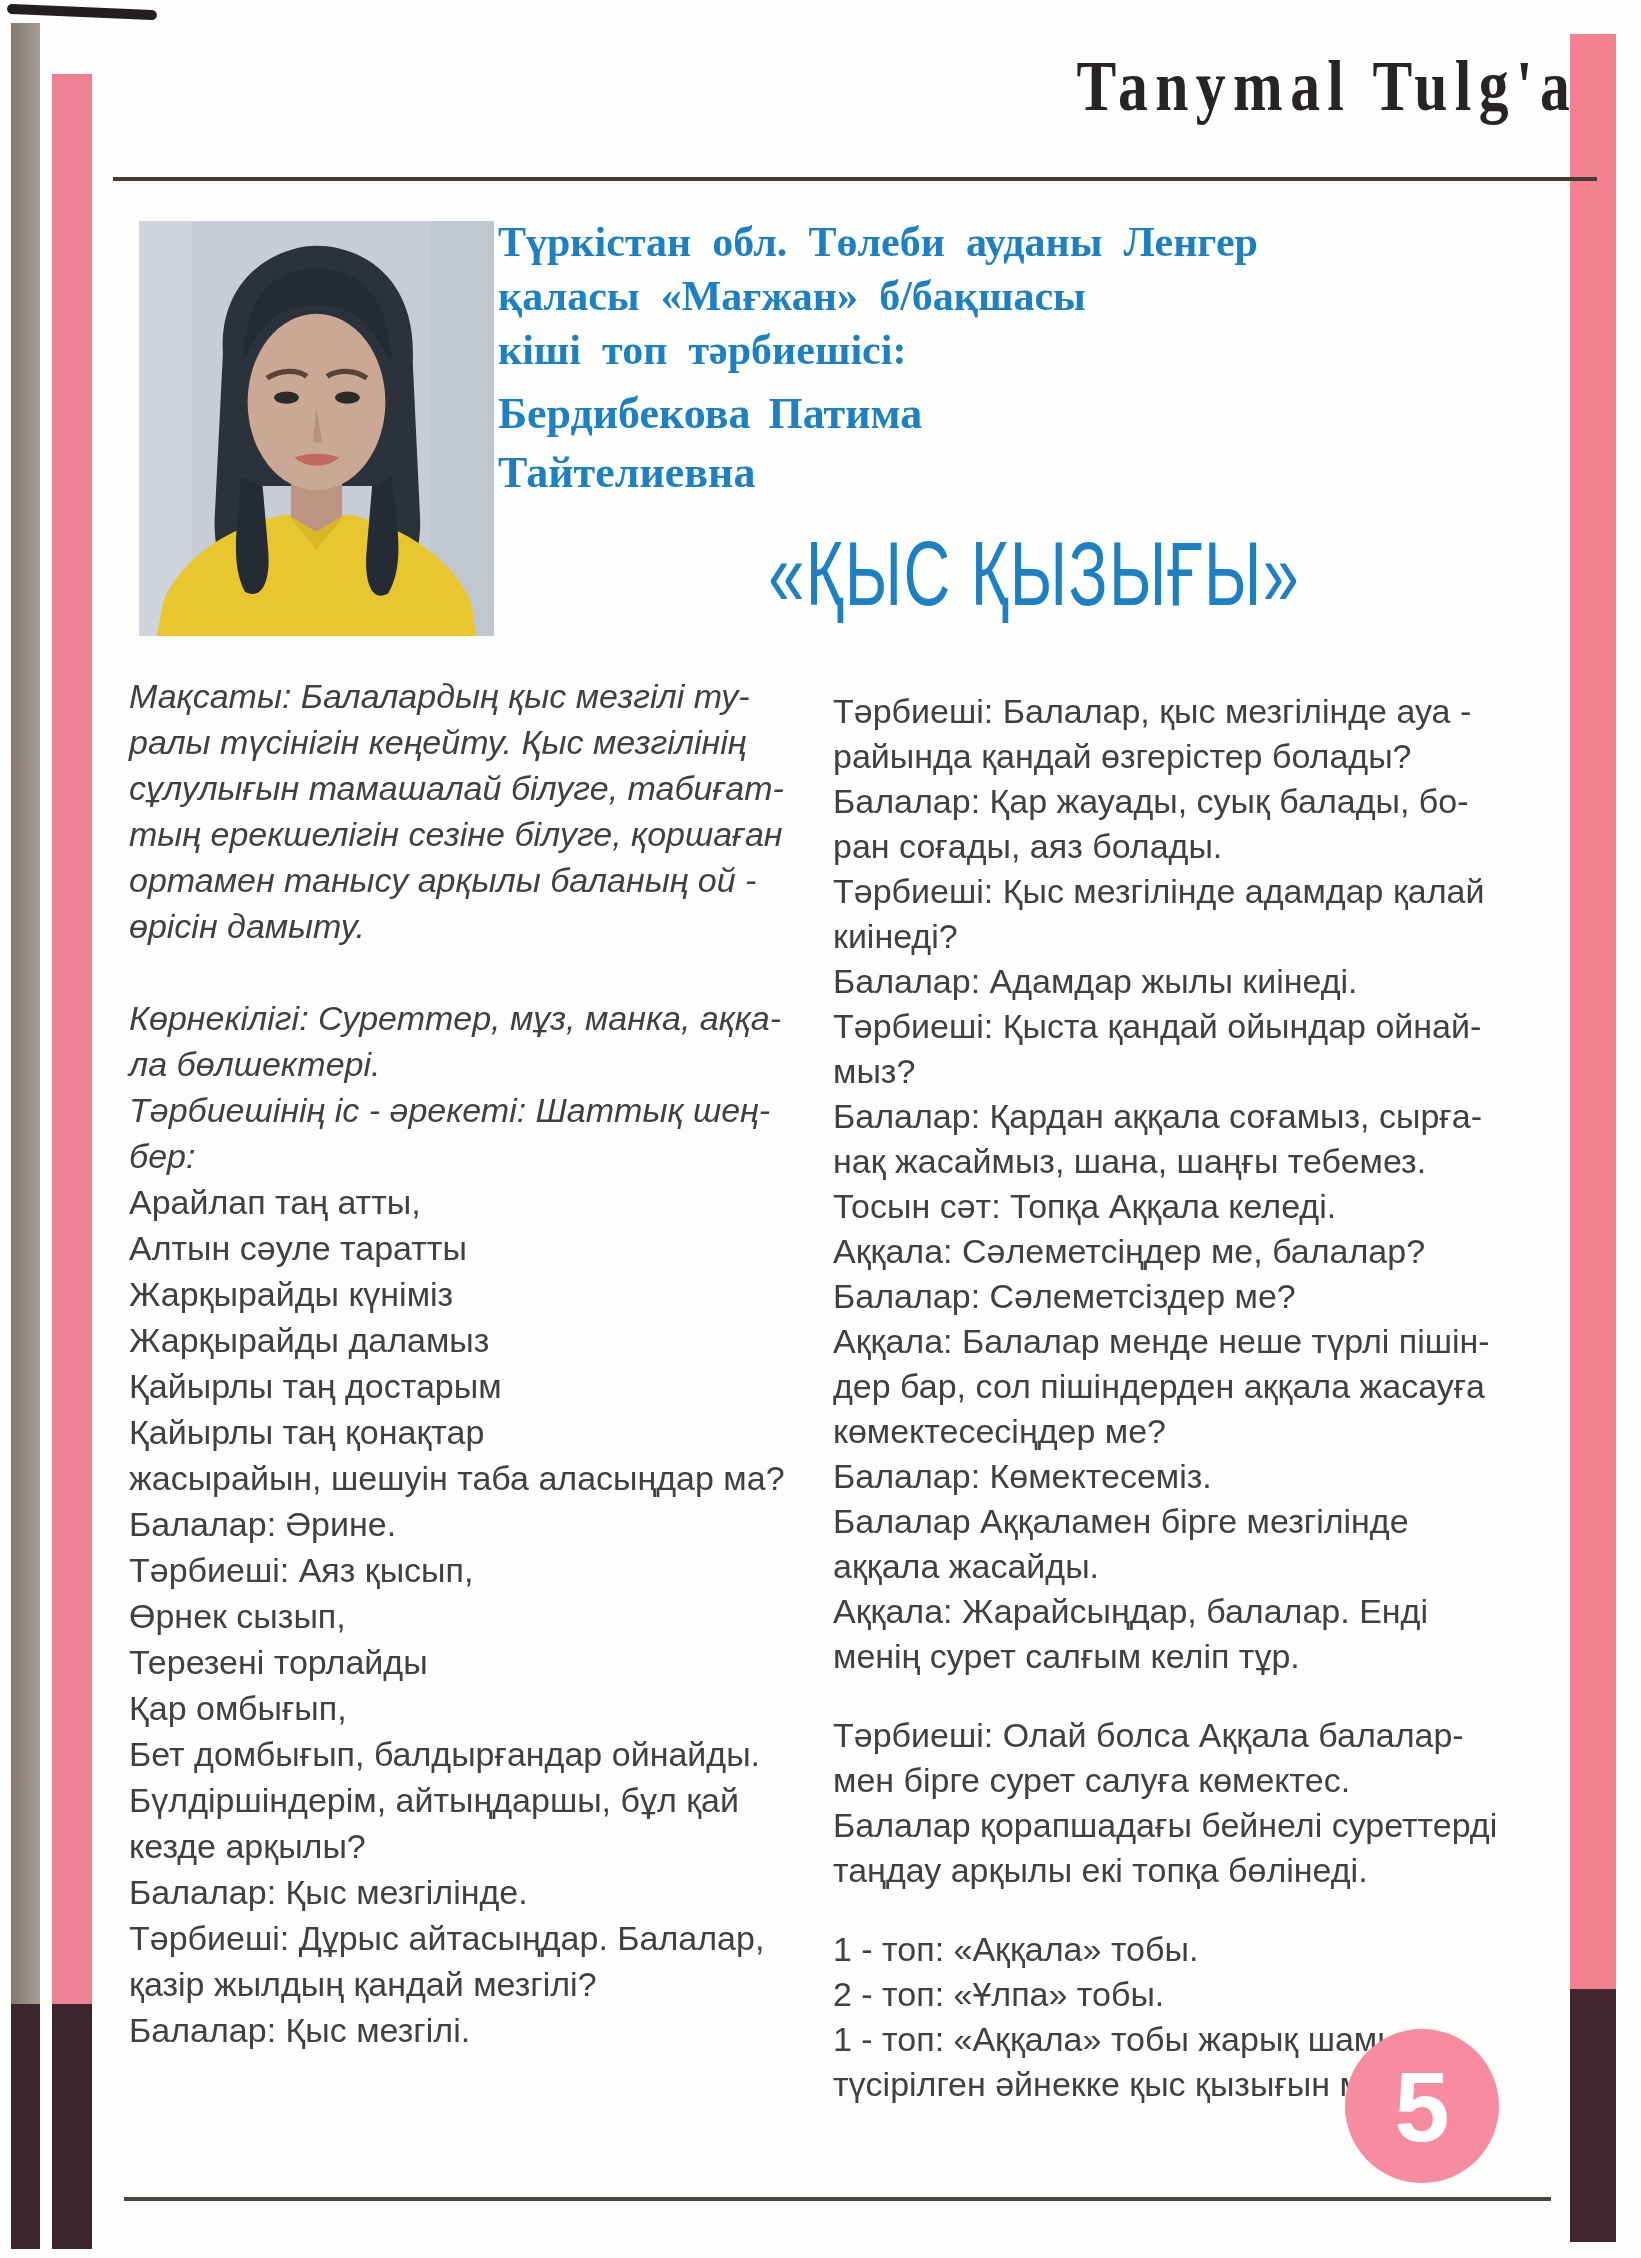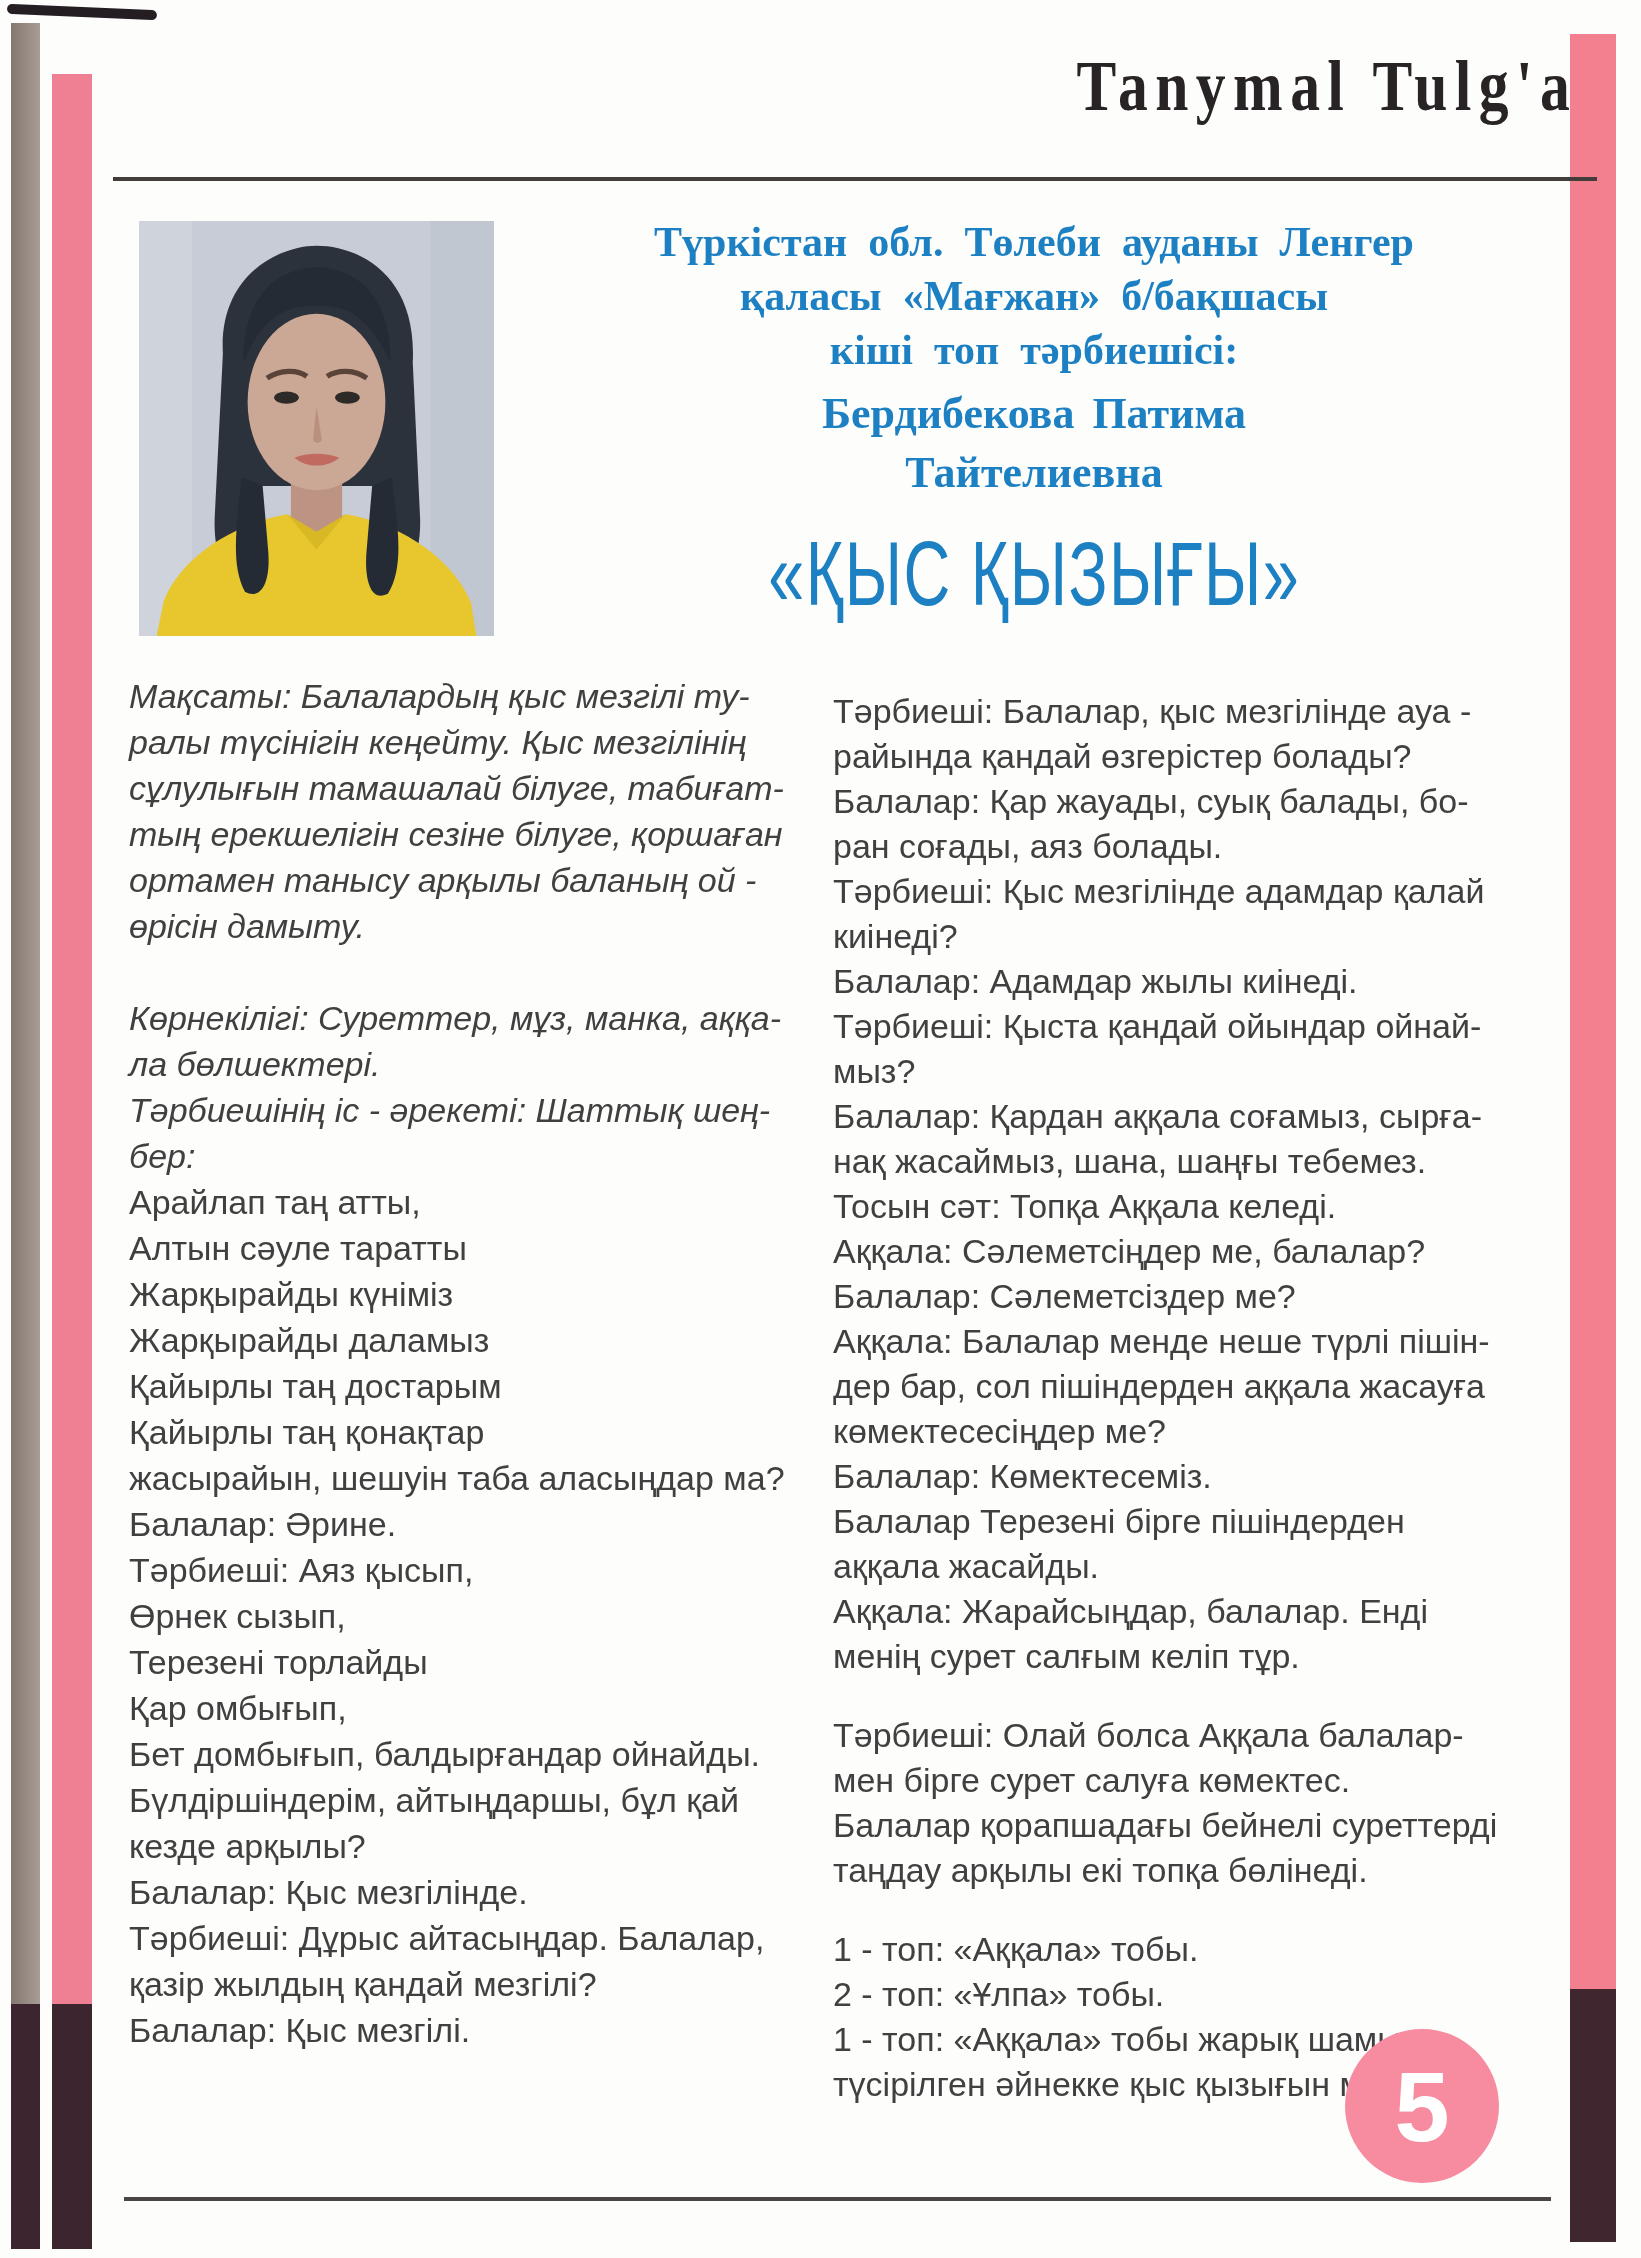--- a/index.html
+++ b/index.html
@@ -19,21 +19,21 @@
     transform:rotate(2.5deg);border-radius:5.3px;}
   
   .masthead{position:absolute;top:51px;right:65px;color:#282324;
     font-family:"Liberation Serif",serif;font-weight:bold;font-size:71px;line-height:71px;
     letter-spacing:8.8px;transform:scaleX(0.84);transform-origin:right center;white-space:nowrap;}
   .header-rule{position:absolute;left:113px;top:177px;width:1484px;height:4.4px;background:#433d3a;}
   
   .photo{position:absolute;left:139px;top:221px;width:355px;height:415px;}
   .photo svg{display:block;width:100%;height:100%;}
   
-  .intro-block{position:absolute;left:498px;top:215px;width:1072px;text-align:center;
+  .intro-block{position:absolute;left:498px;top:215px;width:1072px;text-align:left;
     color:#1c80c2;font-family:"Liberation Serif",serif;font-weight:bold;}
   .intro-lines{font-size:42px;line-height:54px;word-spacing:10.6px;}
   .name-lines{font-size:44px;line-height:59px;margin-top:7px;word-spacing:7px;}
   
   .article-title{position:absolute;left:498px;top:529px;width:1072px;text-align:center;
     color:#1c80c2;font-weight:normal;}
   .article-title span{display:inline-block;font-size:90px;line-height:90px;
     transform:scaleX(0.72);letter-spacing:1.8px;white-space:nowrap;}
   
   .col{position:absolute;color:#404040;font-size:34px;}
@@ -163,21 +163,21 @@
       <div class="tline">мыз?</div>
       <div class="tline">Балалар: Қардан аққала соғамыз, сырға-</div>
       <div class="tline">нақ жасаймыз, шана, шаңғы тебемез.</div>
       <div class="tline">Тосын сәт: Топқа Аққала келеді.</div>
       <div class="tline">Аққала: Сәлеметсіңдер ме, балалар?</div>
       <div class="tline">Балалар: Сәлеметсіздер ме?</div>
       <div class="tline">Аққала: Балалар менде неше түрлі пішін-</div>
       <div class="tline">дер бар, сол пішіндерден аққала жасауға</div>
       <div class="tline">көмектесесіңдер ме?</div>
       <div class="tline">Балалар: Көмектесеміз.</div>
-      <div class="tline">Балалар Терезені бірге пішіндерден</div>
+      <div class="tline">Балалар Аққаламен бірге мезгілінде</div>
       <div class="tline">аққала жасайды.</div>
       <div class="tline">Аққала: Жарайсыңдар, балалар. Енді</div>
       <div class="tline">менің сурет салғым келіп тұр.</div>
     </div>
   <div class="vspace2"></div>
   <div class="group">
       <div class="tline">Тәрбиеші: Олай болса Аққала балалар-</div>
       <div class="tline">мен бірге сурет салуға көмектес.</div>
       <div class="tline">Балалар қорапшадағы бейнелі суреттерді</div>
       <div class="tline">таңдау арқылы екі топқа бөлінеді.</div>

